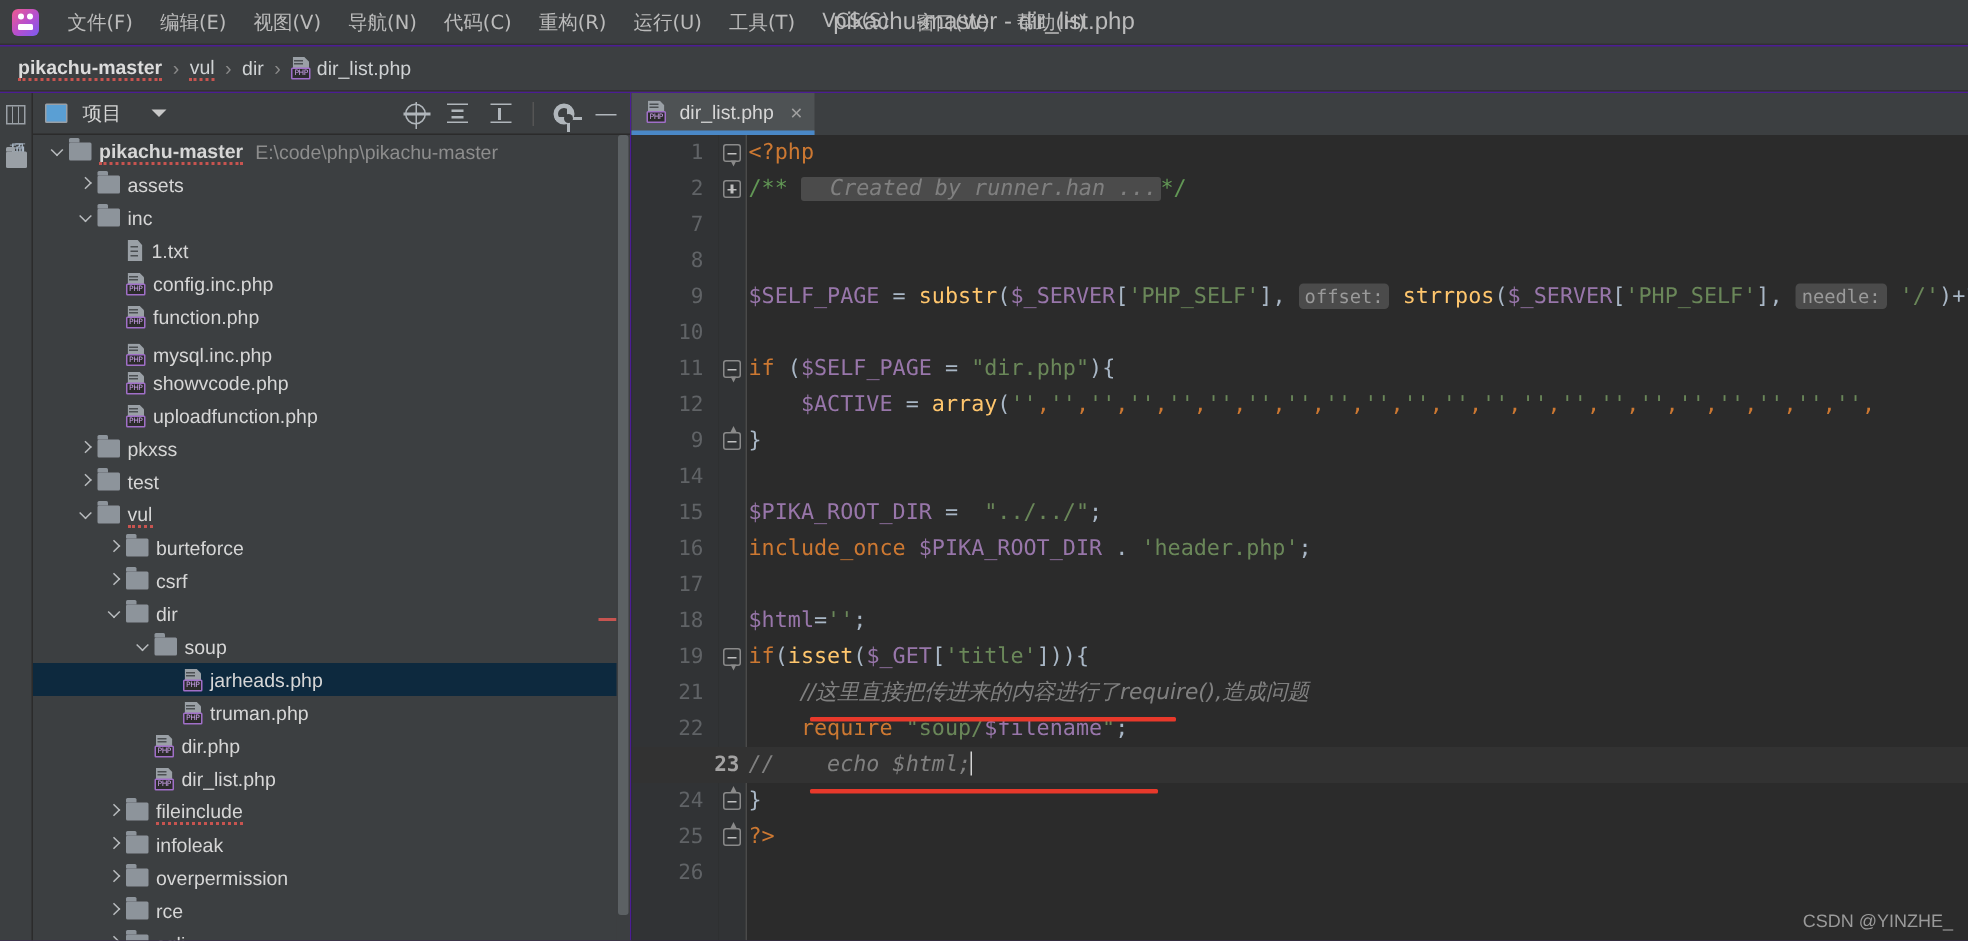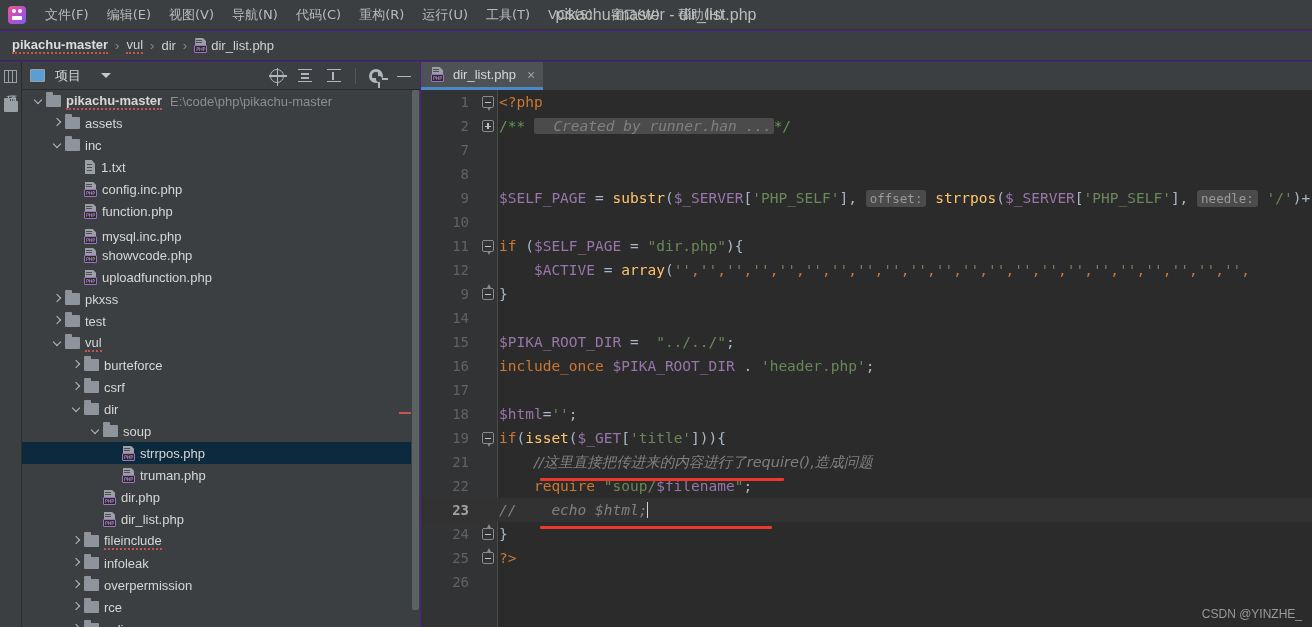--- a/index.html
+++ b/index.html
@@ -251,21 +251,21 @@
     position: absolute; left: 58px; top: 0; width: 18px; height: 537px; background: #313335;
   }
   .code-lines {
     position: absolute; left: 0; top: 0; width: 891px; height: 537px;
     font-family: "DejaVu Sans Mono", monospace; font-size: 14.5px;
   }
   .row {
     position: relative; height: 24px; line-height: 24px; white-space: pre;
   }
   .row.cur { background: #323232; }
-  .row.cur .gnum { color: #a4a3a3; font-weight: bold; }
+  .row.cur .gnum { color: #a4a3a3; font-weight: bold; margin-left: 24px; }
   .gnum {
     position: absolute; left: 0; width: 48px; text-align: right; color: #606366;
     font-family: "DejaVu Sans Mono", monospace; font-size: 14px;
   }
   .codetext {
     position: absolute; left: 78px; top: 0; color: #a9b7c6; white-space: pre;
   }
   .guide {
     position: absolute; left: 76px; top: 0; width: 1px; height: 537px; background: #4a4a4a;
   }
@@ -489,21 +489,21 @@
           <span class="folder-icon"></span>
           <span class="node-label">soup</span>
         </div>
         <div class="node selected" style="padding-left: 86px;">
           <span class="arrow "></span>
           <span class="php-icon" style="margin-right: 5px;">
             <span class="sheet"></span>
             <span class="lines"></span>
             <span class="tag">PHP</span>
           </span>
-          <span class="node-label">strrpos.php</span>
+          <span class="node-label">jarheads.php</span>
         </div>
         <div class="node" style="padding-left: 86px;">
           <span class="arrow "></span>
           <span class="php-icon" style="margin-right: 5px;">
             <span class="sheet"></span>
             <span class="lines"></span>
             <span class="tag">PHP</span>
           </span>
           <span class="node-label">truman.php</span>
         </div>

